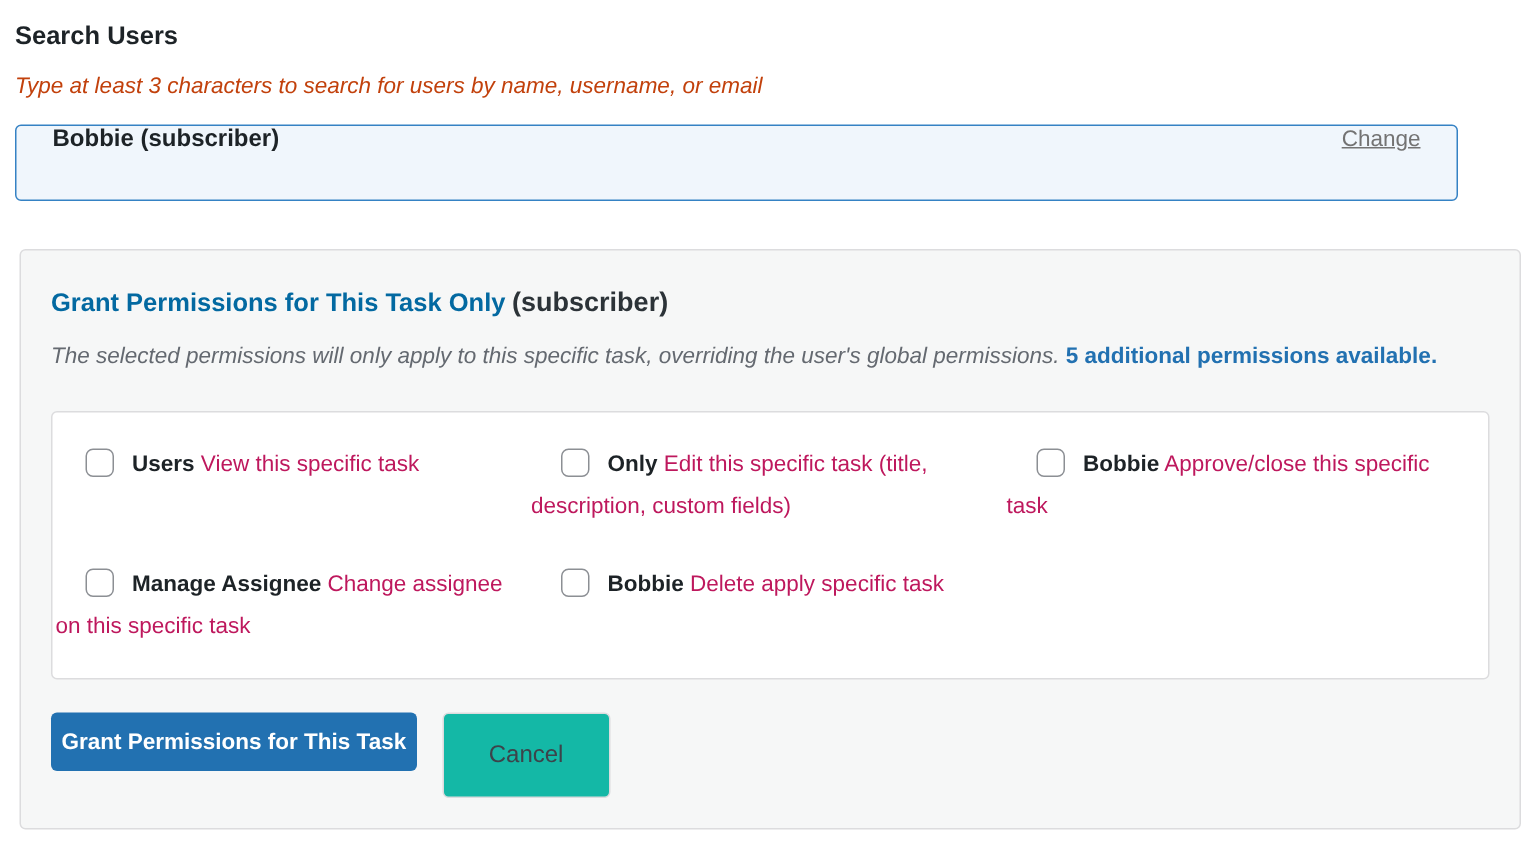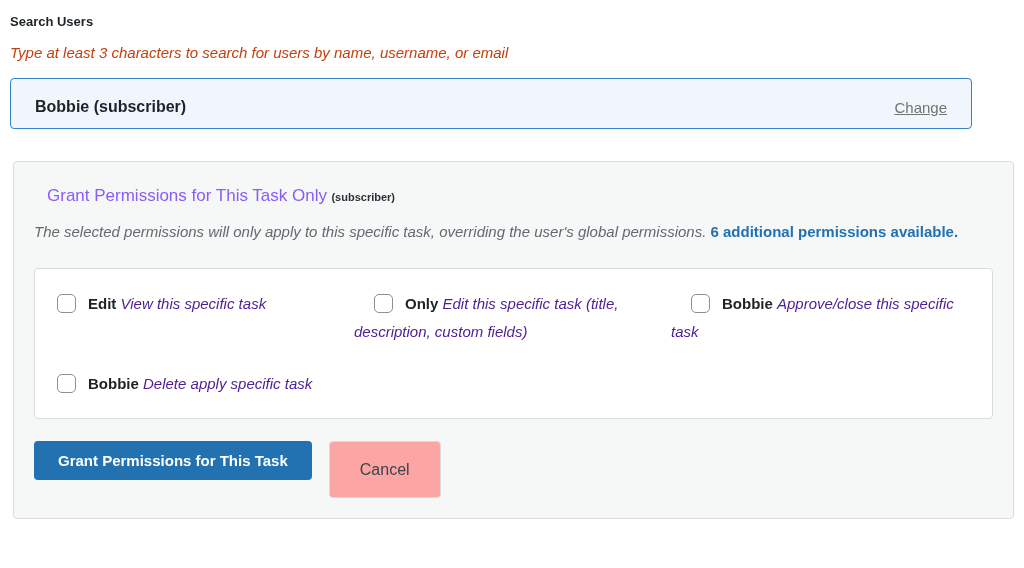--- a/index.html
+++ b/index.html
@@ -9,41 +9,41 @@
     background: #ffffff;
     font-family: "Liberation Sans", sans-serif;
     color: #1d2327;
     overflow: hidden;
   }
   .page { padding: 10px 10px 0 10px; }
 
   
   .search-title {
     margin: 4px 0 0 0;
-    font-size: 13px;
+    font-size: 17px;
     font-weight: 700;
     color: #1d2327;
   }
   .search-hint {
     margin-top: 15px;
     font-size: 15px;
     font-style: italic;
     color: #c2410c;
   }
   .selected-user-box {
     margin-top: 17px;
     width: 962px;
     height: 51px;
     background: #f0f6fc;
     border: 1.5px solid #3582c4;
     border-radius: 4px;
     display: flex;
-    align-items: flex-end;
+    align-items: flex-start;
     justify-content: space-between;
-    padding: 12px 24px;
+    padding: 0 24px;
   }
   .selected-user-name {
     font-size: 16px;
     font-weight: 700;
     color: #1d2327;
   }
   .change-link {
     font-size: 15px;
     color: #737373;
     text-decoration: underline;
@@ -54,26 +54,25 @@
   .panel {
     margin: 32px 0 0 3px;
     width: 1001px;
     background: #f6f7f7;
     border: 1px solid #dcdcde;
     border-radius: 4px;
     padding: 24px 20px 20px 20px;
   }
   .panel-title {
     font-size: 17px;
-    font-weight: 400;
-    color: #8b5cf6;
-    margin-left: 13px;
+    font-weight: 700;
+    color: #0369a1;
   }
   .panel-title-suffix {
-    font-size: 11px;
+    font-size: 18px;
     font-weight: 700;
     color: #2c3338;
   }
   .panel-desc {
     margin-top: 13px;
     font-size: 15px;
     line-height: 26px;
     max-width: 955px;
   }
   .panel-desc em {
@@ -116,45 +115,44 @@
     border: 1px solid #8c8f94;
     border-radius: 5px;
     vertical-align: -4px;
     margin-right: 12px;
   }
   .perm-name {
     font-weight: 700;
     color: #1d2327;
   }
   .perm-desc {
-    font-style: italic;
-    color: #4c1d95;
+    color: #be185d;
   }
 
   
   .button-row {
     margin-top: 22px;
     display: flex;
     align-items: flex-start;
     gap: 17px;
   }
   .btn-primary {
     background: #2271b1;
     color: #ffffff;
     font-family: "Liberation Sans", sans-serif;
     font-size: 15px;
     font-weight: 700;
     border: none;
     border-radius: 4px;
-    padding: 10px 24px;
+    padding: 10px 7px;
     height: 39px;
     cursor: pointer;
   }
   .btn-secondary {
-    background: #fca5a5;
+    background: #14b8a6;
     color: #3c434a;
     font-family: "Liberation Sans", sans-serif;
     font-size: 16px;
     font-weight: 400;
     border: 1px solid #dcdcde;
     border-radius: 4px;
     padding: 17px 30px;
     height: 57px;
     cursor: pointer;
   }
@@ -174,41 +172,45 @@
   </div>
 
   <div class="panel">
     <div>
       <span class="panel-title">Grant Permissions for This Task Only</span>
       <span class="panel-title-suffix">(subscriber)</span>
     </div>
 
     <div class="panel-desc">
       <em>The selected permissions will only apply to this specific task, overriding the user's global permissions.</em>
-      <span class="desc-link">6 additional permissions available.</span>
+      <span class="desc-link">5 additional permissions available.</span>
     </div>
 
     <div class="perm-box">
       <div class="perm-grid">
 
         <label class="perm-item">
-          <span class="checkbox"></span><span class="perm-name">Edit</span>
+          <span class="checkbox"></span><span class="perm-name">Users</span>
           <span class="perm-desc">View this specific task</span>
         </label>
 
         <label class="perm-item">
           <span class="checkbox"></span><span class="perm-name">Only</span>
           <span class="perm-desc">Edit this specific task (title, description, custom fields)</span>
         </label>
 
         <label class="perm-item">
           <span class="checkbox"></span><span class="perm-name">Bobbie</span>
           <span class="perm-desc">Approve/close this specific task</span>
         </label>
 
+        <label class="perm-item">
+          <span class="checkbox"></span><span class="perm-name">Manage Assignee</span>
+          <span class="perm-desc">Change assignee on this specific task</span>
+        </label>
 
         <label class="perm-item">
           <span class="checkbox"></span><span class="perm-name">Bobbie</span>
           <span class="perm-desc">Delete apply specific task</span>
         </label>
 
       </div>
     </div>
 
     <div class="button-row">

